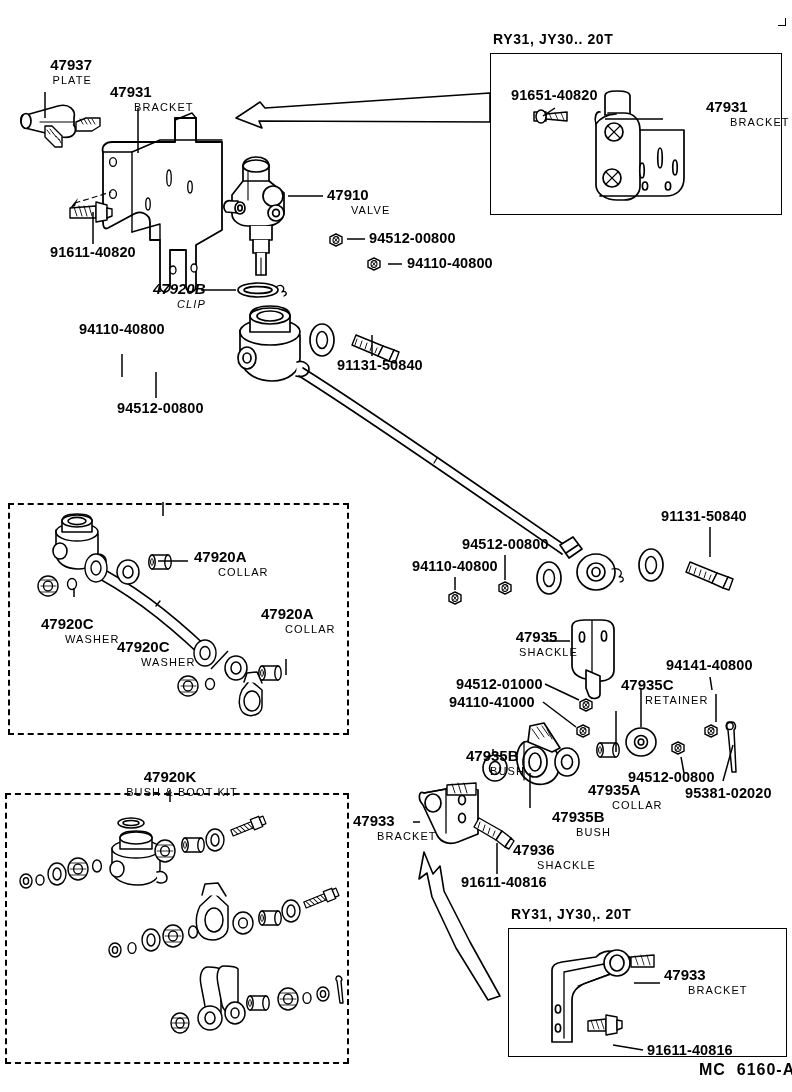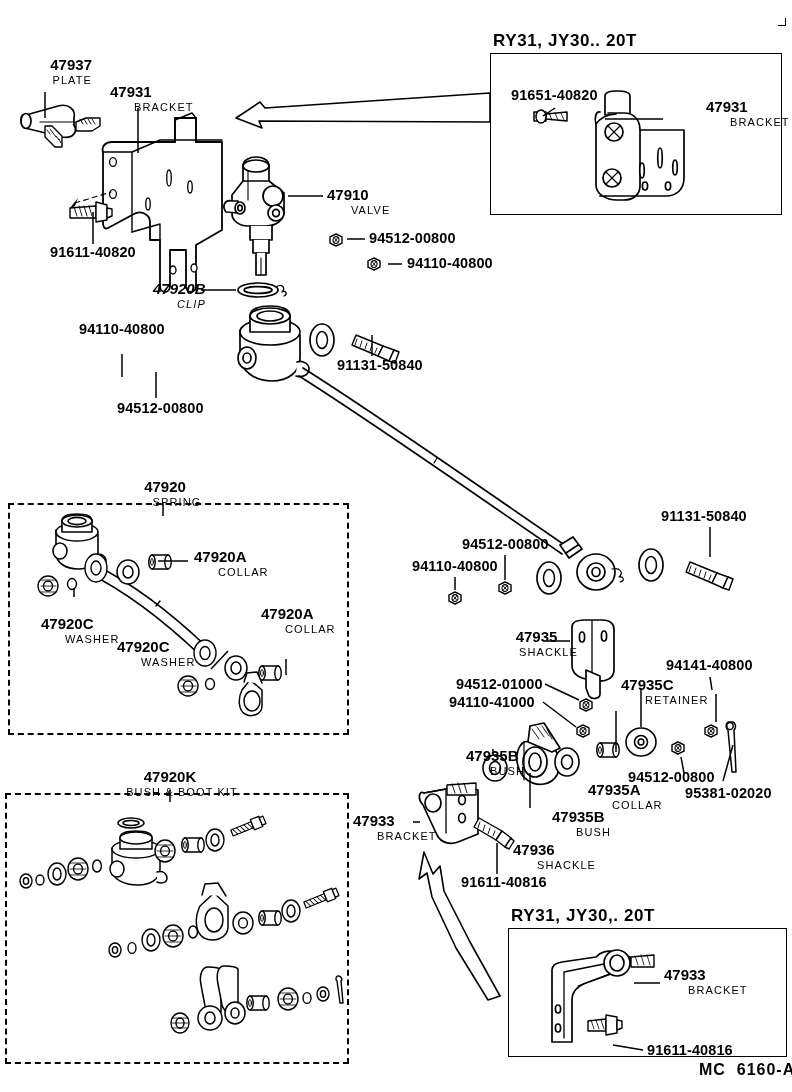--- a/index.html
+++ b/index.html
@@ -16,21 +16,21 @@
   .lbl{
     position:absolute;
     font-family:"Liberation Sans", sans-serif;
     color:#000;
     white-space:pre;
     line-height:1.0;
     letter-spacing:0.4px;
   }
   .num{ font-size:15px; font-weight:700; }
   .sub{ font-size:11px; font-weight:400; letter-spacing:1.1px;margin-left:24px; }
-  .hdr{ font-size:17px; font-weight:700; letter-spacing:0.6px;}
+  .hdr{ font-size:14px; font-weight:700; letter-spacing:0.6px;}
   .code{ font-size:14.5px; font-weight:700; letter-spacing:0.1px;}
   .figref{ font-size:16px; font-weight:700; letter-spacing:1px;}
   .stack{ position:absolute; text-align:center; }
   .stack .num{position:static;display:block;}
   .stack .sub{position:static;display:block;margin-top:1px;}
   .box-solid{
     position:absolute;
     border:1.6px solid #000;
     background:transparent;
   }
@@ -538,24 +538,20 @@
   <div class="box-solid" style="left:508px;top:928px;width:277px;height:127px;"></div>
 
   <div class="box-dashed" style="left:8px;top:503px;width:337px;height:228px;"></div>
   <div class="box-dashed" style="left:5px;top:793px;width:340px;height:267px;"></div>
 
   <div class="lbl hdr" style="left:493px;top:32px;">RY31, JY30.. 20T</div>
   <div class="lbl hdr" style="left:511px;top:907px;">RY31, JY30,. 20T</div>
 
   <div class="lbl figref" style="left:699px;top:1062px;">MC  6160-A</div>
 
-  <div class="stack" style="left:105px;top:478px;width:120px;">
-    <span class="num">47920</span>
-    <span class="sub">SPRING</span>
-  </div>
   <div class="stack" style="left:100px;top:768px;width:140px;">
     <span class="num">47920K</span>
     <span class="sub">BUSH &amp; BOOT KIT</span>
   </div>
 
   <div class="stack" style="left:12px;top:56px;width:80px;text-align:right;">
     <span class="num">47937</span>
     <span class="sub">PLATE</span>
   </div>
 

